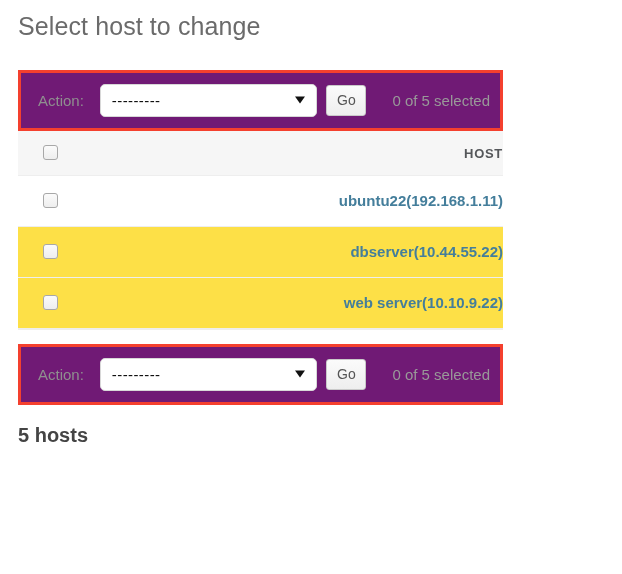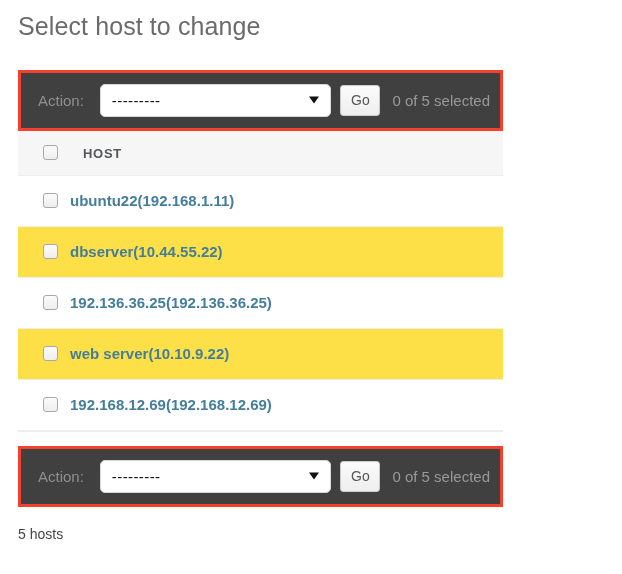--- a/index.html
+++ b/index.html
@@ -42,21 +42,21 @@
   .actions-wrap.top {
     margin-top: 27px;
   }
   .actions-highlight {
     border: 3px solid #f4402e;
     box-sizing: border-box;
   }
   .actions {
     display: flex;
     align-items: center;
-    background: #404040;
+    background: #701a75;
     padding: 11px 10px 11px 17px;
     box-sizing: border-box;
     height: 55px;
   }
   .action-label {
     color: #8f8f8f;
     font-size: 15px;
     margin-right: 16px;
     white-space: nowrap;
   }
@@ -104,38 +104,38 @@
     color: #555555;
     font-size: 14px;
     font-family: "Liberation Sans", "DejaVu Sans", sans-serif;
     cursor: pointer;
     display: flex;
     align-items: center;
     justify-content: center;
   }
 
   .selection-counter {
-    margin-left: 12px;
+    margin-left: 26px;
     color: #999999;
     font-size: 15px;
     white-space: nowrap;
   }
 
   
   .results {
     margin: 0 21px 0 18px;
   }
   .results table {
     width: 100%;
     border-collapse: collapse;
     table-layout: fixed;
   }
   .results th,
   .results td {
-    text-align: left;
+    text-align: right;
     border-bottom: 1px solid #eeeeee;
     padding: 0;
   }
   .col-check {
     width: 52px;
   }
   .head-row th {
     background: #f6f6f6;
     height: 44px;
     vertical-align: middle;
@@ -179,22 +179,23 @@
 
   
   .bottom-divider {
     margin: 0 21px 0 18px;
     border-top: 1px solid #eeeeee;
     height: 14px;
   }
   .result-count {
     margin: 0;
     padding: 19px 0 0 18px;
-    font-size: 14px;
+    font-size: 20px;
     color: #444444;
+    font-weight: bold;
   }
 </style>
 </head>
 <body>
 
 <div class="page">
 
   <h1 class="page-title">Select host to change</h1>
 
   <div class="actions-wrap top actions-highlight">
@@ -238,42 +239,26 @@
           </td>
         </tr>
         <tr class="data-row alt">
           <td>
             <div class="checkbox"></div>
           </td>
           <td class="cell-link">
             <a class="host-link">dbserver(10.44.55.22)</a>
           </td>
         </tr>
-        <tr class="data-row">
-          <td>
-            <div class="checkbox"></div>
-          </td>
-          <td class="cell-link">
-            <a class="host-link">192.136.36.25(192.136.36.25)</a>
-          </td>
-        </tr>
         <tr class="data-row alt">
           <td>
             <div class="checkbox"></div>
           </td>
           <td class="cell-link">
             <a class="host-link">web server(10.10.9.22)</a>
-          </td>
-        </tr>
-        <tr class="data-row">
-          <td>
-            <div class="checkbox"></div>
-          </td>
-          <td class="cell-link">
-            <a class="host-link">192.168.12.69(192.168.12.69)</a>
           </td>
         </tr>
       </tbody>
     </table>
   </div>
 
   <div class="bottom-divider"></div>
 
   <div class="actions-wrap actions-highlight">
     <div class="actions">

